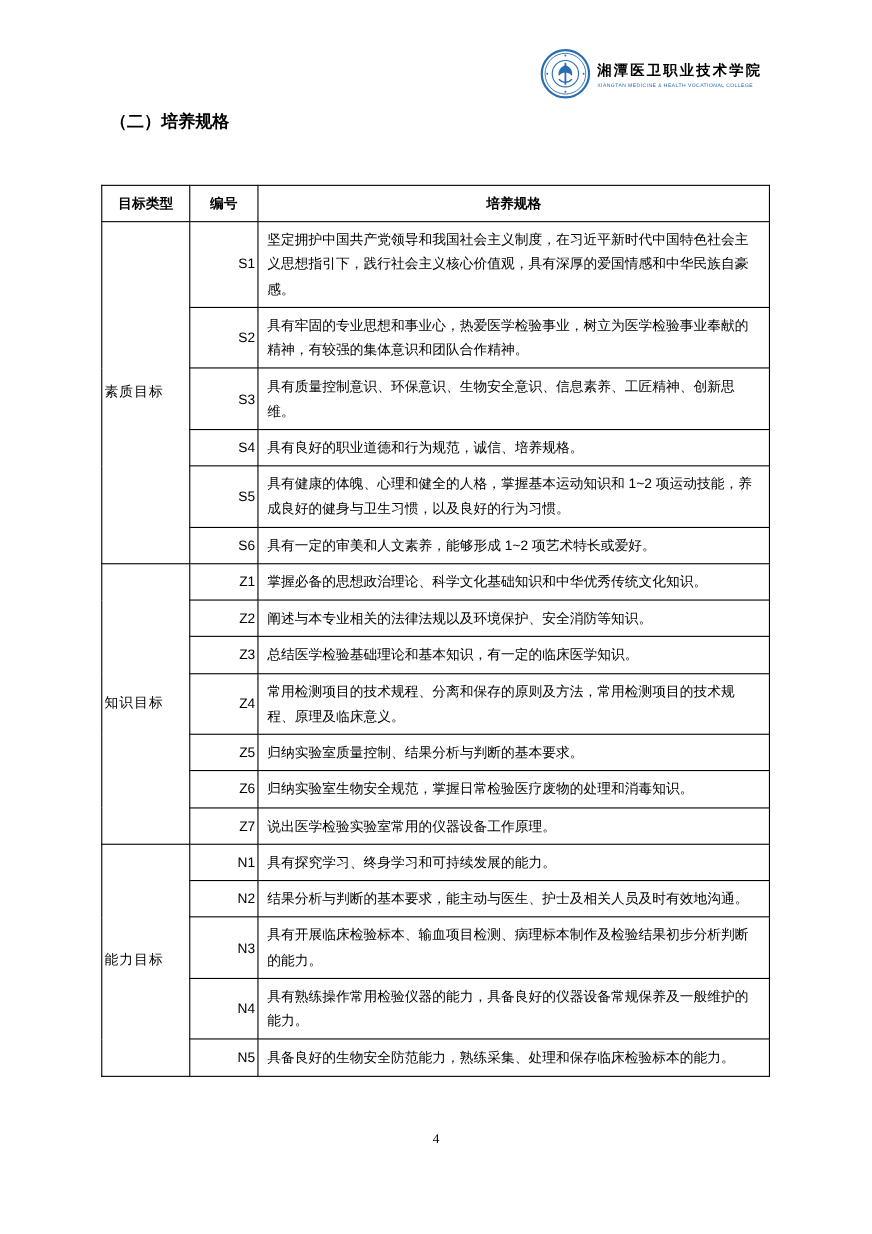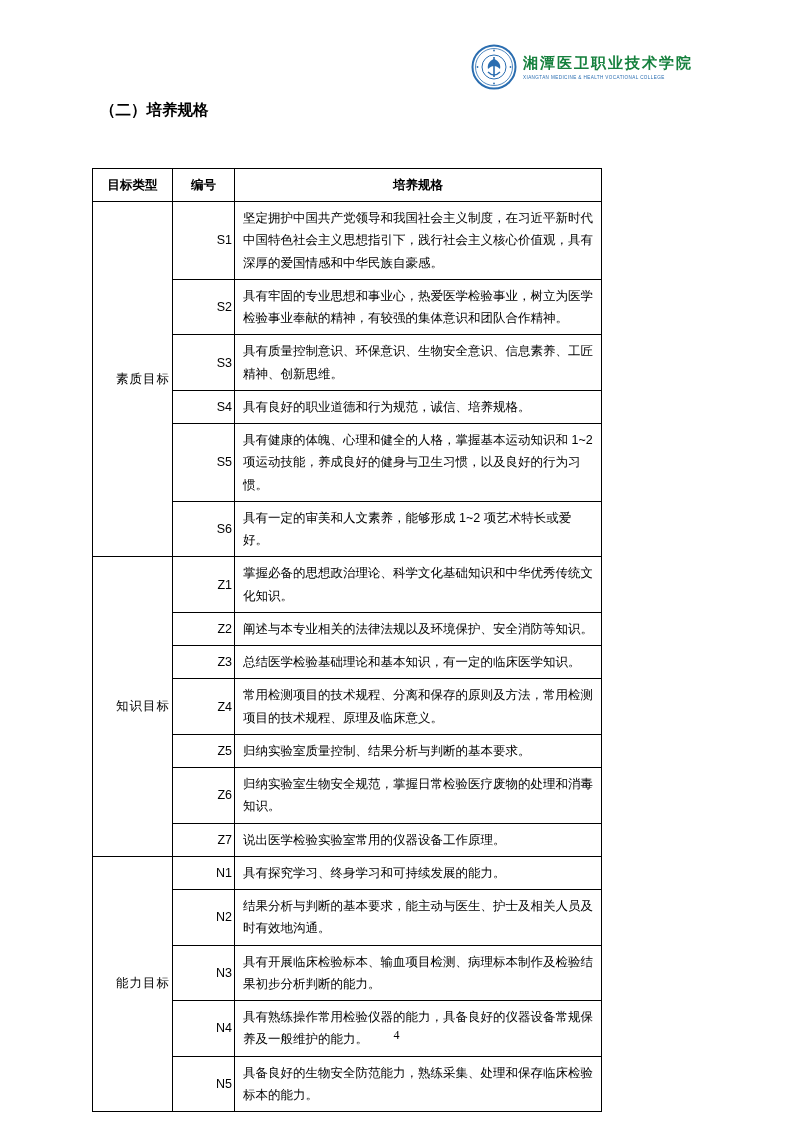--- a/index.html
+++ b/index.html
@@ -21,23 +21,23 @@
     position: absolute;
     top: 44px;
     right: 100px;
     display: flex;
     align-items: center;
     gap: 6px;
   }
   .logo svg { display: block; }
   .logo-text { display: flex; flex-direction: column; justify-content: center; }
   .logo-cn {
-    color: #15803d;
-    font-weight: bold;
-    font-size: 15px;
+    color: #000000;
+    font-weight: bold;
+    font-size: 13px;
     letter-spacing: 2px;
     font-family: "Liberation Serif", serif;
   }
   .logo-en {
     color: #2a6db0;
     font-size: 4.6px;
     letter-spacing: 0.4px;
     margin-top: 2px;
     font-family: "Liberation Sans", sans-serif;
     white-space: nowrap;
@@ -61,38 +61,38 @@
     text-align: center;
     font-size: 14px;
     font-weight: bold;
     font-family: "Liberation Sans", sans-serif;
   }
   
   table.spec {
     position: absolute;
     top: 168px;
     left: 92px;
-    width: 510px;
+    width: 608px;
     border-collapse: collapse;
     table-layout: fixed;
   }
   table.spec th, table.spec td {
     border: 1px solid #000;
     font-size: 12.5px;
     vertical-align: middle;
   }
   table.spec th {
     font-weight: bold;
     text-align: center;
     height: 28px;
     padding: 2px 4px;
     font-family: "Liberation Sans", sans-serif;
   }
   td.type-cell {
-    text-align: right;
+    text-align: left;
     font-family: Liberation Serif, serif;
     letter-spacing: 1px;
     padding: 2px;
   }
   td.code-cell {
     text-align: right;
     font-family: "Liberation Sans", sans-serif;
     padding: 2px;
   }
   td.spec-cell {

